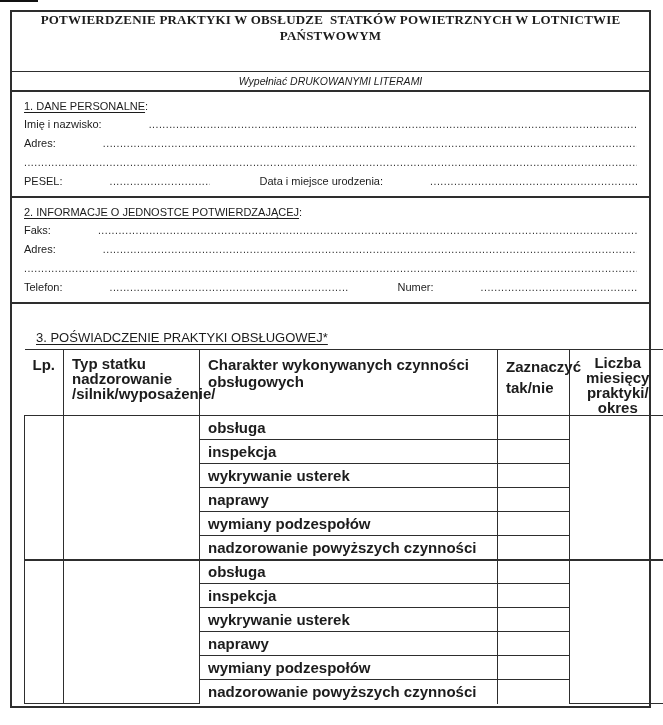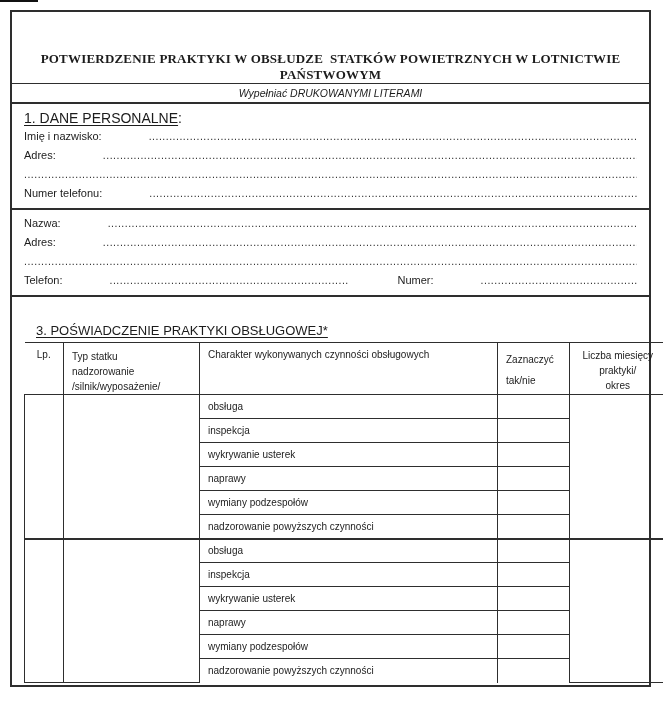--- a/index.html
+++ b/index.html
@@ -3,45 +3,45 @@
 <meta charset="utf-8">
 <style>
   * { margin:0; padding:0; box-sizing:border-box; }
   html,body { width:663px; height:725px; background:#ffffff; font-family:"Liberation Sans", sans-serif; color:#1c1c1c; }
   body { position:relative; overflow:hidden; }
 
   .scan-artifact { position:absolute; left:0; top:0; width:38px; height:2px; background:#111; }
 
   .form { position:absolute; left:10px; top:10px; width:641px; border:2px solid #2e2e2e; background:#fff; }
 
-  .title-row { height:72px; display:flex; align-items:flex-end; justify-content:center; border-bottom:1px solid #2e2e2e; padding:0 20px; }
+  .title-row { height:60px; display:flex; align-items:flex-start; justify-content:center; border-bottom:1px solid #2e2e2e; padding:0 20px; }
   .title-row .title { font-family:"Liberation Serif", serif; font-weight:bold; font-size:13px; letter-spacing:.2px; text-align:center; white-space:pre-wrap; }
 
   .instr-row { height:20px; display:flex; align-items:center; justify-content:center; border-bottom:2px solid #2e2e2e; }
   .instr-row .instr { font-style:italic; font-size:10.5px; }
 
   .sect { padding:7px 12px 2px 12px; border-bottom:2px solid #2e2e2e; }
-  .sect-heading { font-size:14px; margin-bottom:4px; line-height:15px; }
+  .sect-heading { font-size:11px; margin-bottom:4px; line-height:15px; }
   .sect-heading .u { text-decoration:underline; text-underline-offset:2px; }
 
   .dotline { display:flex; align-items:baseline; height:19px; font-size:11px;gap:44px; }
   .dotline .lbl { white-space:nowrap; margin-right:3px; }
   .dots { flex:1 1 auto; overflow:hidden; white-space:nowrap; }
   .dots::after { content:"..................................................................................................................................................................................................................................................................................."; font-size:10.5px; letter-spacing:.5px; color:#2a2a2a; }
   .dots.fx-pesel { flex:0 0 100px; margin-right:6px; }
   .dots.fx-tel { flex:0 0 238px; margin-right:6px; }
 
   .sect3 { padding-top:5px; border-bottom:none; }
   .sect3-heading { font-size:13px; line-height:18px; padding:0 12px;margin-top:20px; }
   .sect3-heading .u { text-decoration:underline; text-underline-offset:2px; }
   .footnote { font-size:9.5px; line-height:13px; padding:1px 6px 2px 18px; letter-spacing:-.1px; white-space:nowrap; }
   .footnote sup { font-weight:bold; font-size:9px; margin-right:2px; }
 
   table.practice { width:100%; border-collapse:collapse; table-layout:fixed; margin-top:2px; }
-  table.practice th, table.practice td { border:1px solid #2e2e2e; font-size:10px; font-weight:normal; }
+  table.practice th, table.practice td { border:1px solid #2e2e2e; font-size:15px; font-weight:bold; }
   col.c-lp { width:39px; } col.c-type { width:136px; } col.c-act { width:298px; } col.c-chk { width:72px; } col.c-mon { width:96px; }
 
   thead th { border-top:1px solid #2e2e2e; vertical-align:top; padding-top:6px; height:50px; text-align:left; }
   thead th.h-lp { text-align:center; }
   thead th.h-type { padding-left:8px; white-space:pre-line; line-height:15px; }
   thead th.h-act { padding-left:8px; }
   thead th.h-chk { padding-left:8px; white-space:pre-line; line-height:21px; }
   thead th.h-mon { text-align:center; white-space:pre-line; line-height:15px; padding-top:5px; }
 
   tbody td { height:24px; }
@@ -78,28 +78,31 @@
       <span class="dots"></span>
     </div>
     <div class="dotline">
       <span class="lbl">Adres:</span>
       <span class="dots"></span>
     </div>
     <div class="dotline">
       <span class="dots"></span>
     </div>
     <div class="dotline">
-      <span class="lbl">Numer telefonu:</span>
+      <span class="lbl">PESEL:</span>
+      <span class="dots fx-pesel"></span>
+      <span class="lbl">Data i miejsce urodzenia:</span>
       <span class="dots"></span>
     </div>
   </div>
 
   <div class="sect">
-    <div class="dotline">
-      <span class="lbl">Nazwa:</span>
+    <div class="sect-heading"><span class="u">2. INFORMACJE O JEDNOSTCE POTWIERDZAJĄCEJ</span><span>:</span></div>
+    <div class="dotline">
+      <span class="lbl">Faks:</span>
       <span class="dots"></span>
     </div>
     <div class="dotline">
       <span class="lbl">Adres:</span>
       <span class="dots"></span>
     </div>
     <div class="dotline">
       <span class="dots"></span>
     </div>
     <div class="dotline">

